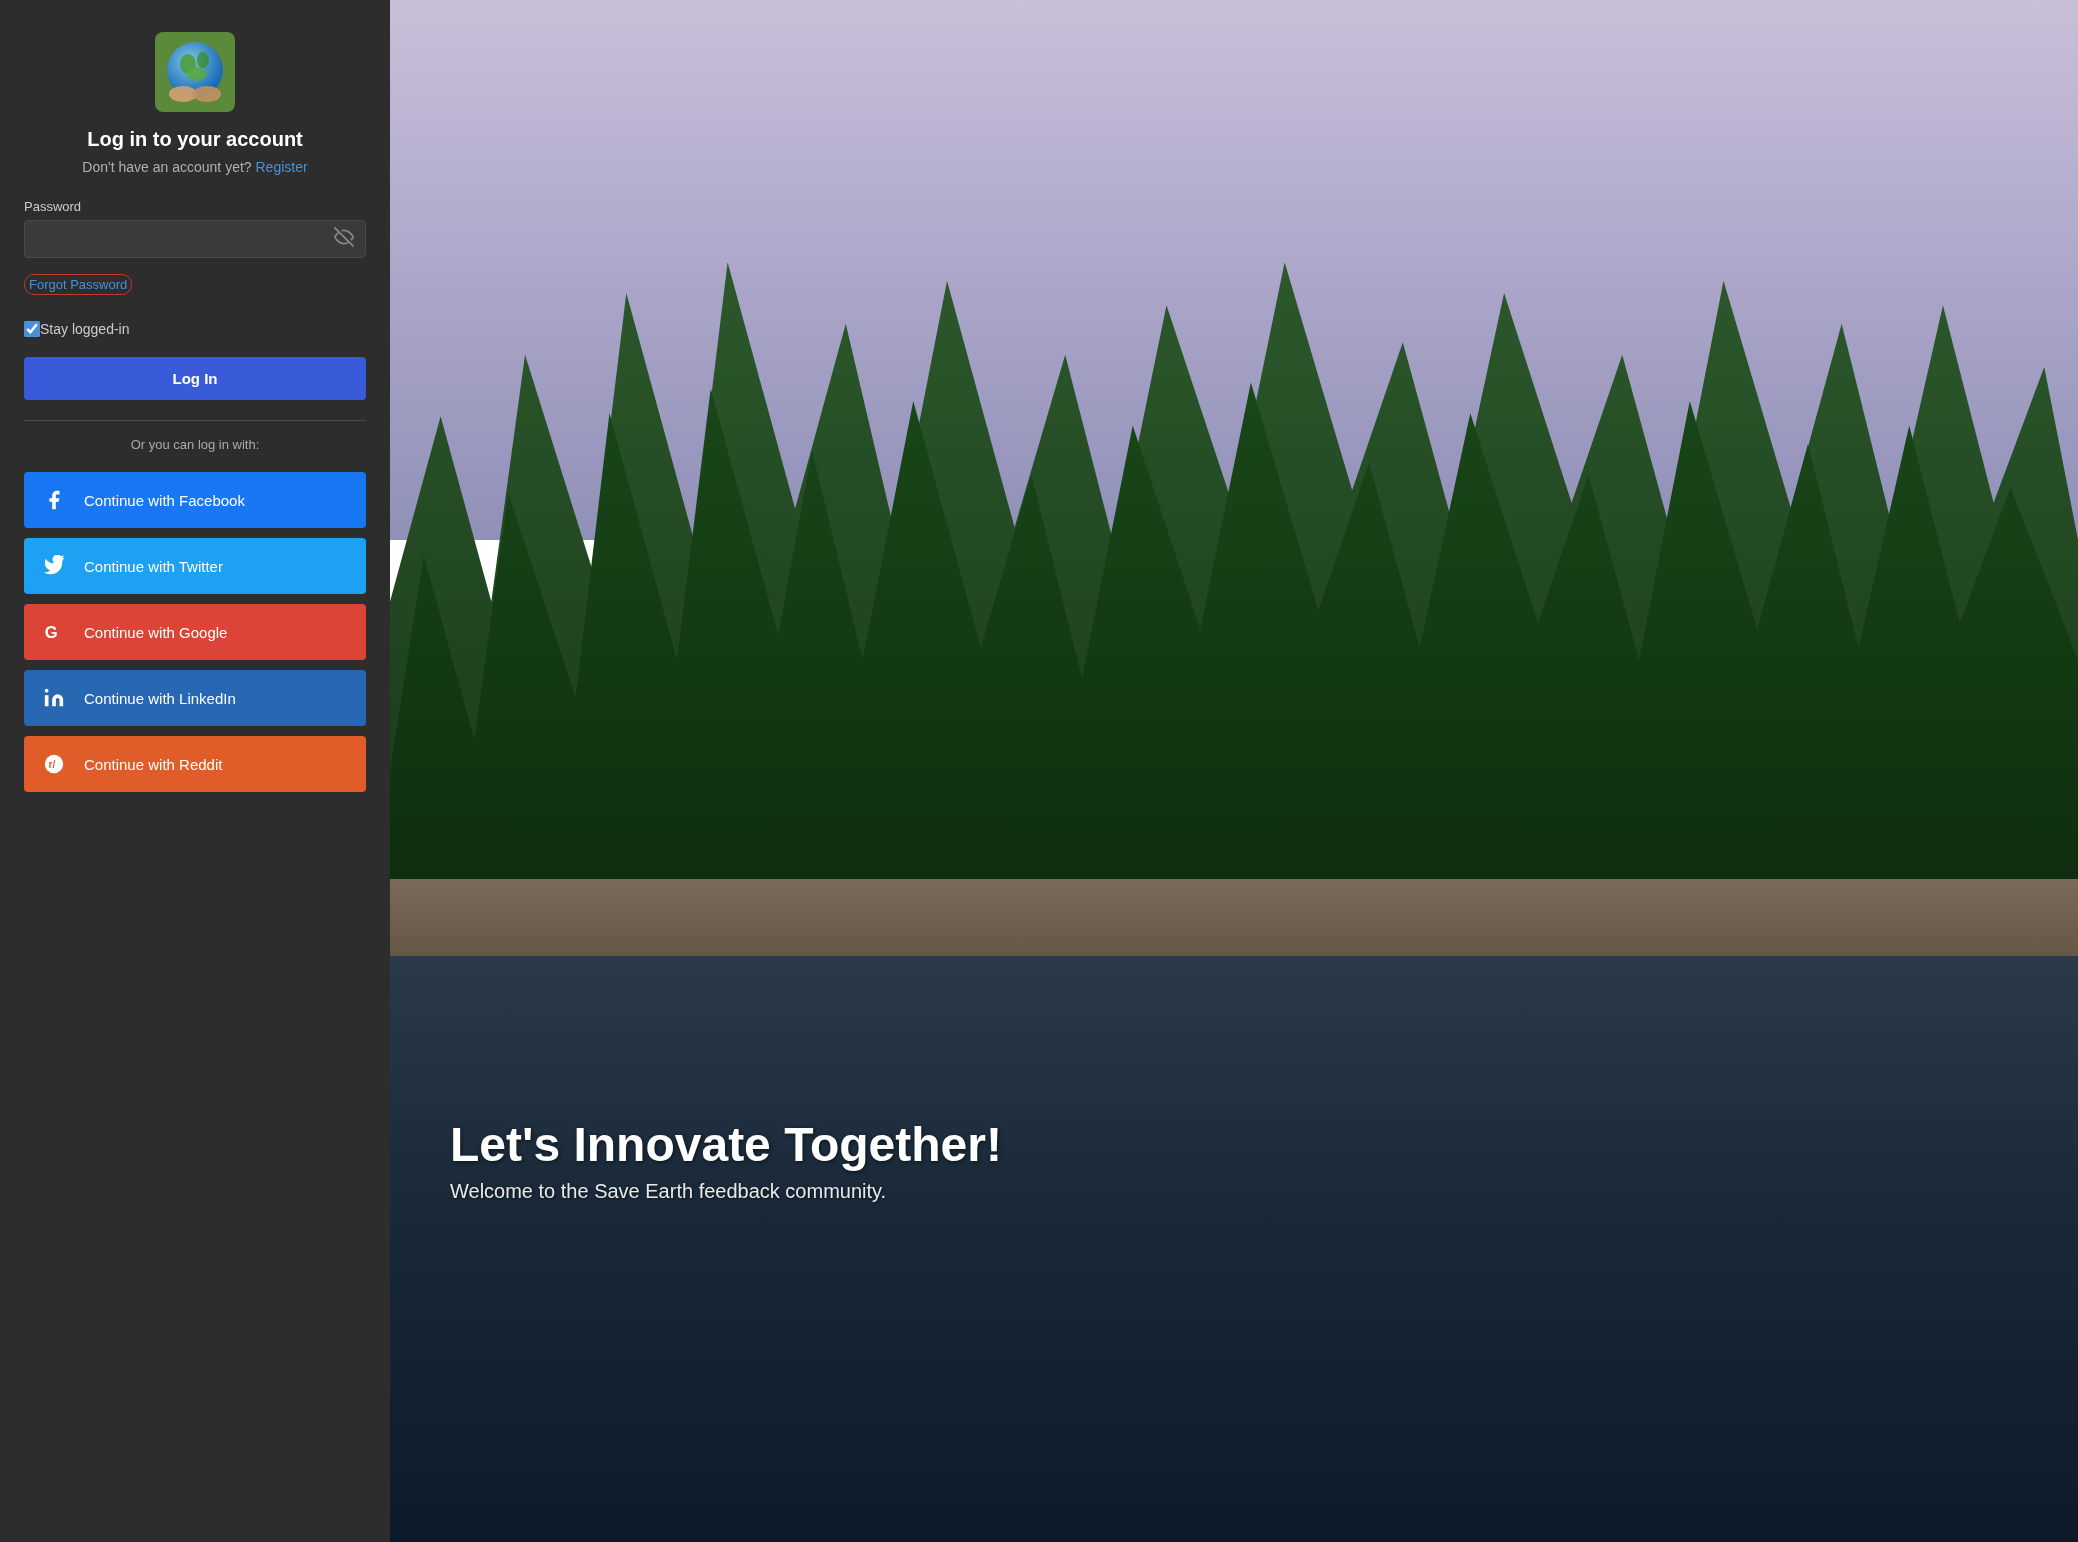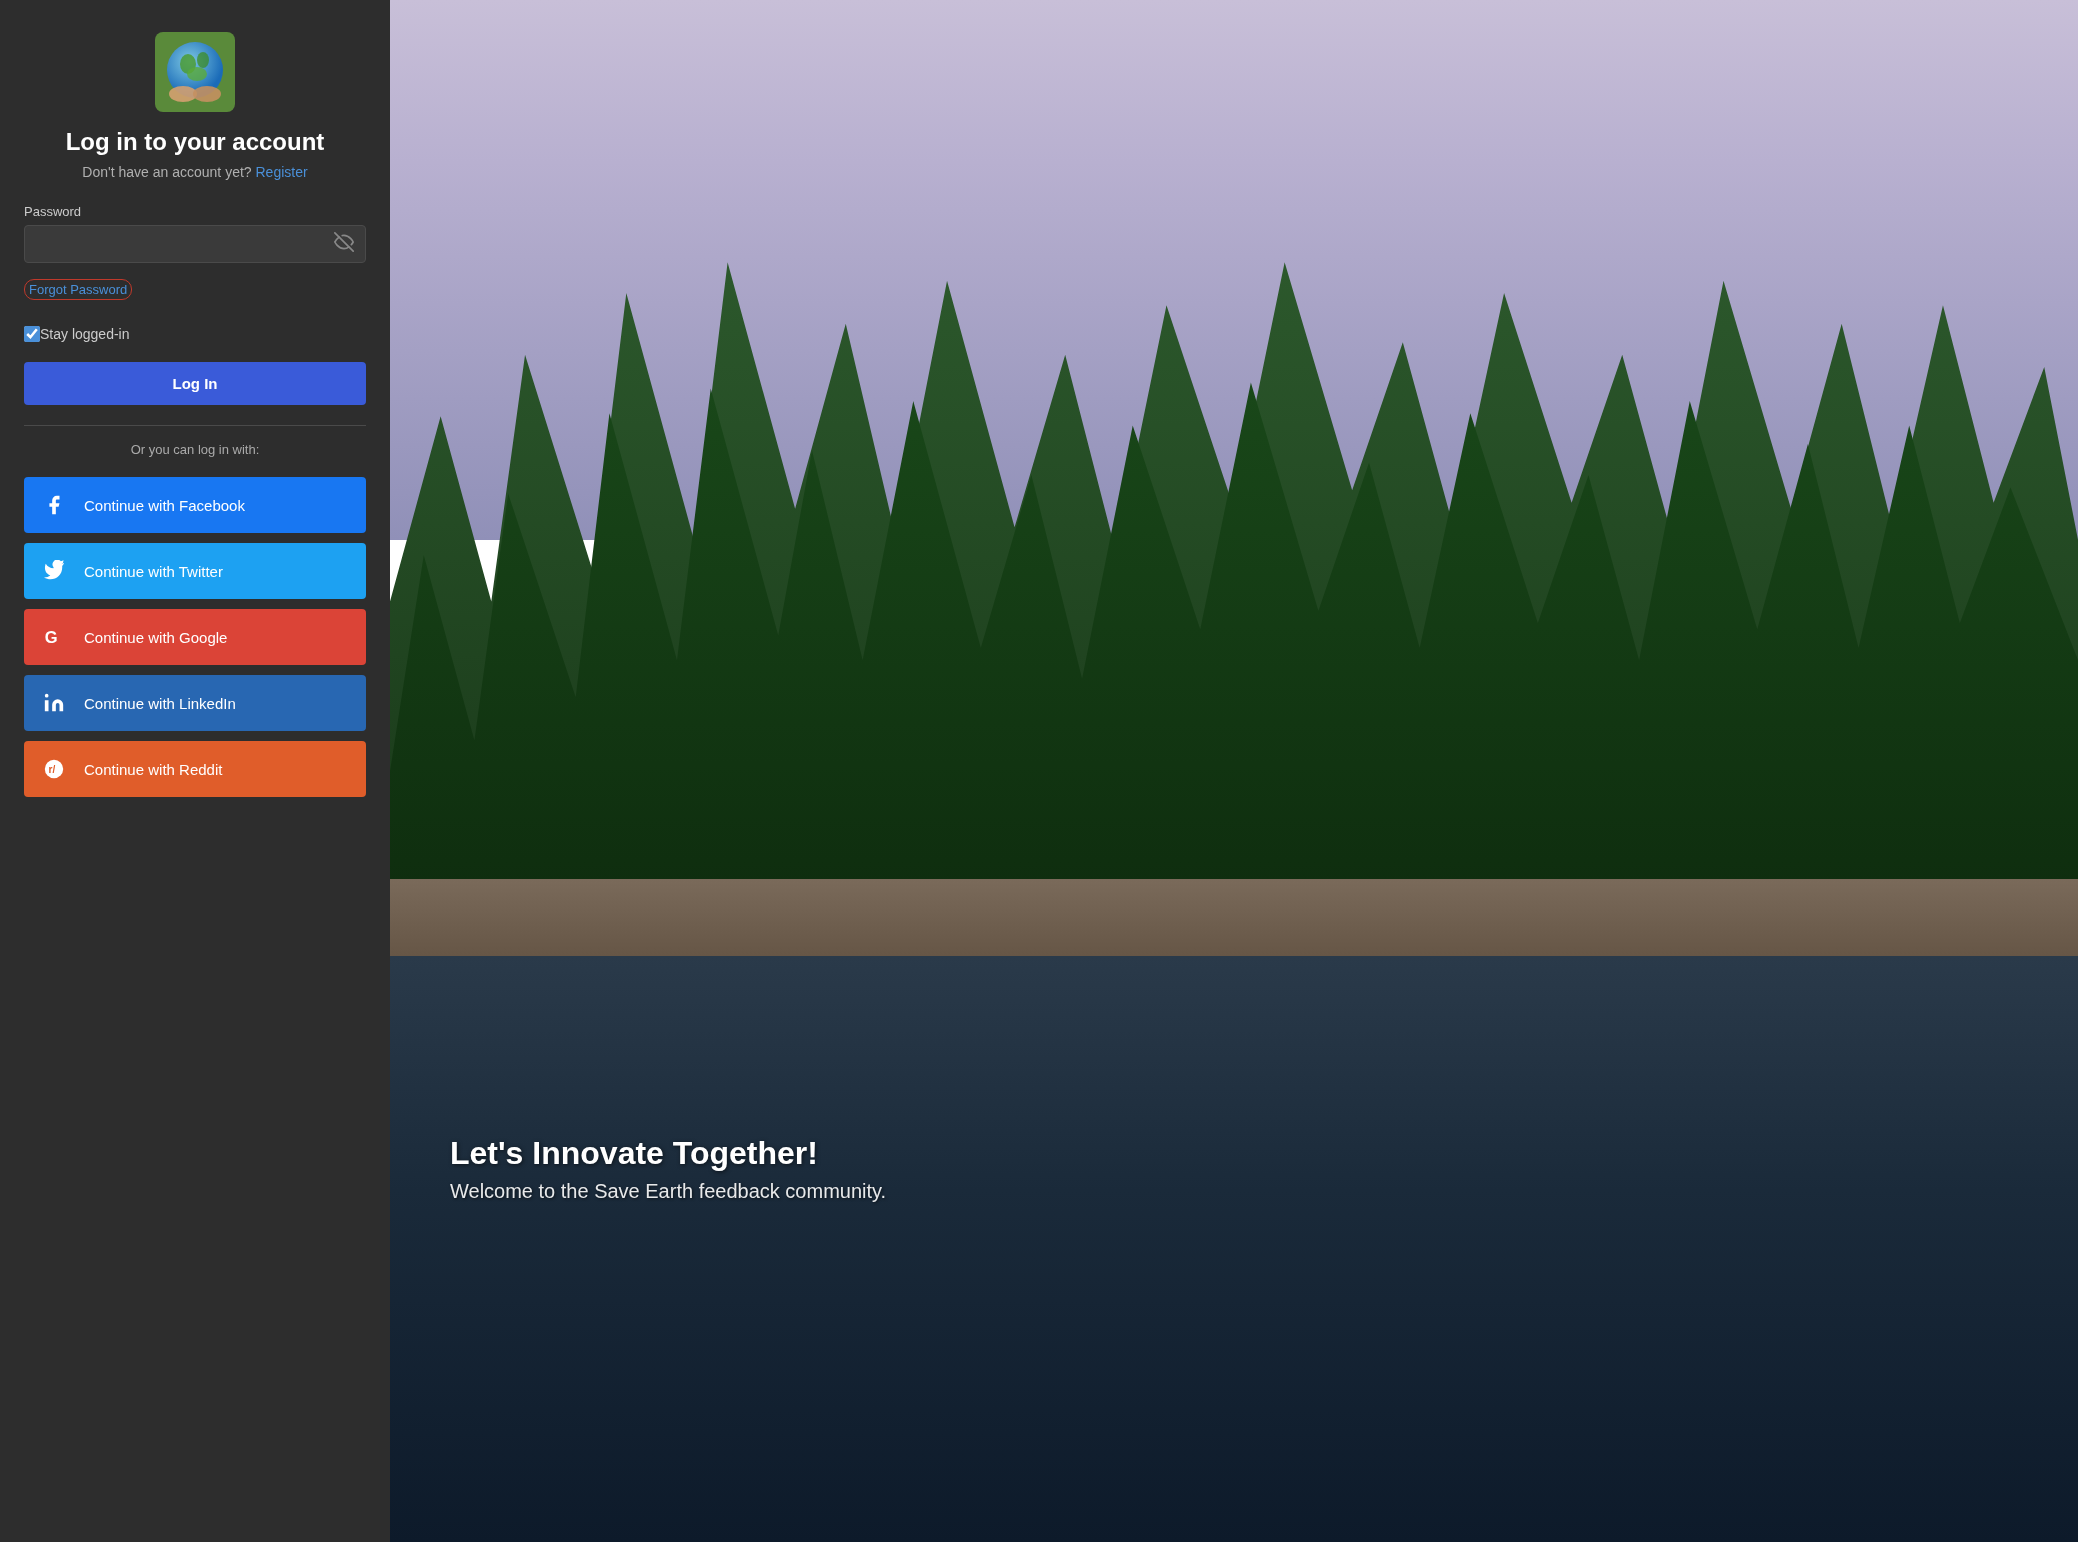--- a/index.html
+++ b/index.html
@@ -17,21 +17,21 @@
       background-color: #2d2d2d;
       display: flex;
       flex-direction: column;
       align-items: center;
       padding: 32px 24px 32px 24px;
       overflow-y: auto;
     }
 
     .page-title {
       color: #ffffff;
-      font-size: 24px;
+      font-size: 20px;
       font-weight: 600;
       text-align: center;
       margin-bottom: 8px;
     }
 
     .register-text {
       color: #b0b0b0;
       font-size: 14px;
       text-align: center;
       margin-bottom: 24px;
@@ -240,21 +240,21 @@
 
     .text-overlay {
       position: absolute;
       bottom: 22%;
       left: 60px;
       z-index: 10;
     }
 
     .headline {
       color: #ffffff;
-      font-size: 32px;
+      font-size: 48px;
       font-weight: 700;
       text-shadow: 1px 1px 4px rgba(0,0,0,0.6);
       margin-bottom: 8px;
     }
 
     .subheadline {
       color: rgba(255,255,255,0.9);
       font-size: 20px;
       text-shadow: 1px 1px 3px rgba(0,0,0,0.6);
     }

